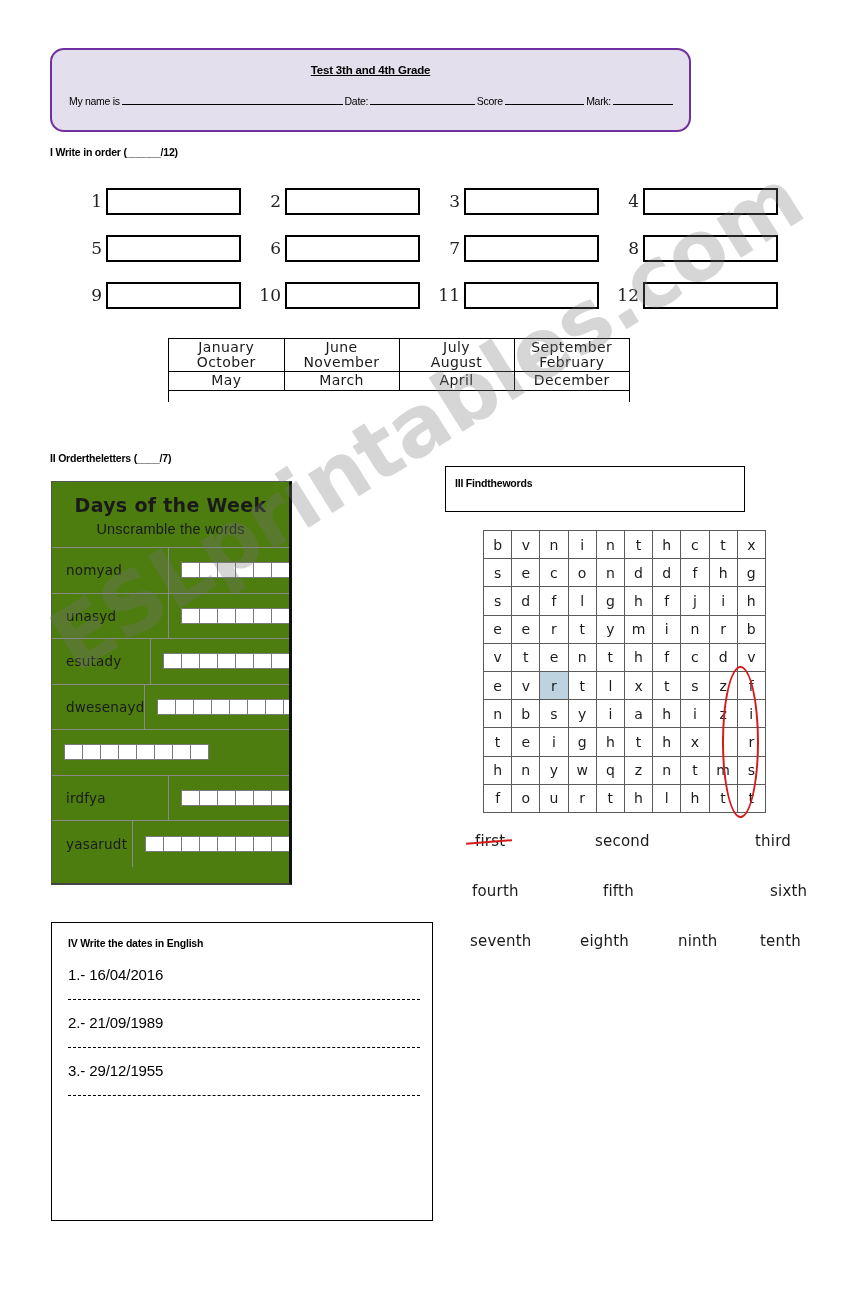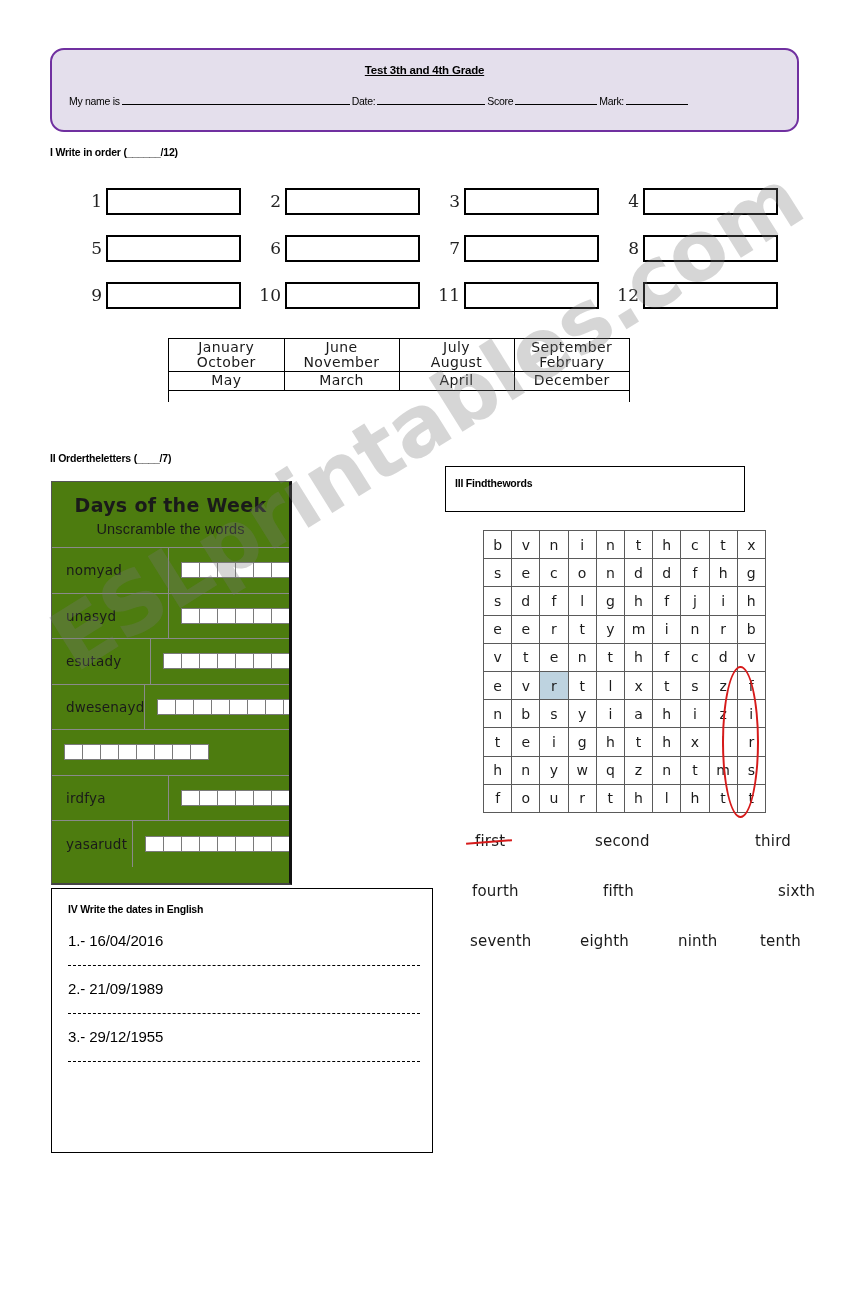--- a/index.html
+++ b/index.html
@@ -34,21 +34,21 @@
     white-space: nowrap;
     transform: rotate(-32deg);
     transform-origin: left center;
     letter-spacing: -1px;
   }
 
   
   .header-box {
     position: absolute;
     left: 50px; top: 48px;
-    width: 749px; height: 84px;
+    width: 641px; height: 84px;
     background: #e4dfec;
     border: 2.5px solid #7030a0;
     border-radius: 14px;
   }
   .header-title {
     position: absolute;
     left: 0; right: 0; top: 14px;
     text-align: center;
     font-size: 11.5px;
     font-weight: bold;
@@ -261,22 +261,22 @@
     left: -9px; right: -7px;
     top: 52%;
     height: 1.8px;
     background: #d61a1a;
     transform: rotate(-4.5deg);
   }
 
   
   .dates-box {
     position: absolute;
-    left: 51px; top: 888px;
-    width: 382px; height: 265px;
+    left: 51px; top: 922px;
+    width: 382px; height: 299px;
     border: 1.4px solid #000;
     background: #fff;
     padding: 14px 16px 0 16px;
   }
   .dates-title {
     font-size: 10.5px;
     font-weight: bold;
     color: #000;
     letter-spacing: -0.2px;
     margin-bottom: 17px;
@@ -632,21 +632,21 @@
 
   <div class="ordinals" id="ordinals">
       <div class="ord-row">
         <div class="ord-word struck" style="left: 35px;">first</div>
         <div class="ord-word" style="left: 155px;">second</div>
         <div class="ord-word" style="left: 315px;">third</div>
       </div>
       <div class="ord-row">
         <div class="ord-word" style="left: 32px;">fourth</div>
         <div class="ord-word" style="left: 163px;">fifth</div>
-        <div class="ord-word" style="left: 330px; margin-left: 8px;">sixth</div>
+        <div class="ord-word" style="left: 330px;">sixth</div>
       </div>
       <div class="ord-row">
         <div class="ord-word" style="left: 30px;">seventh</div>
         <div class="ord-word" style="left: 140px;">eighth</div>
         <div class="ord-word" style="left: 238px;">ninth</div>
         <div class="ord-word" style="left: 320px;">tenth</div>
       </div>
     </div>
 
   <div class="dates-box">

